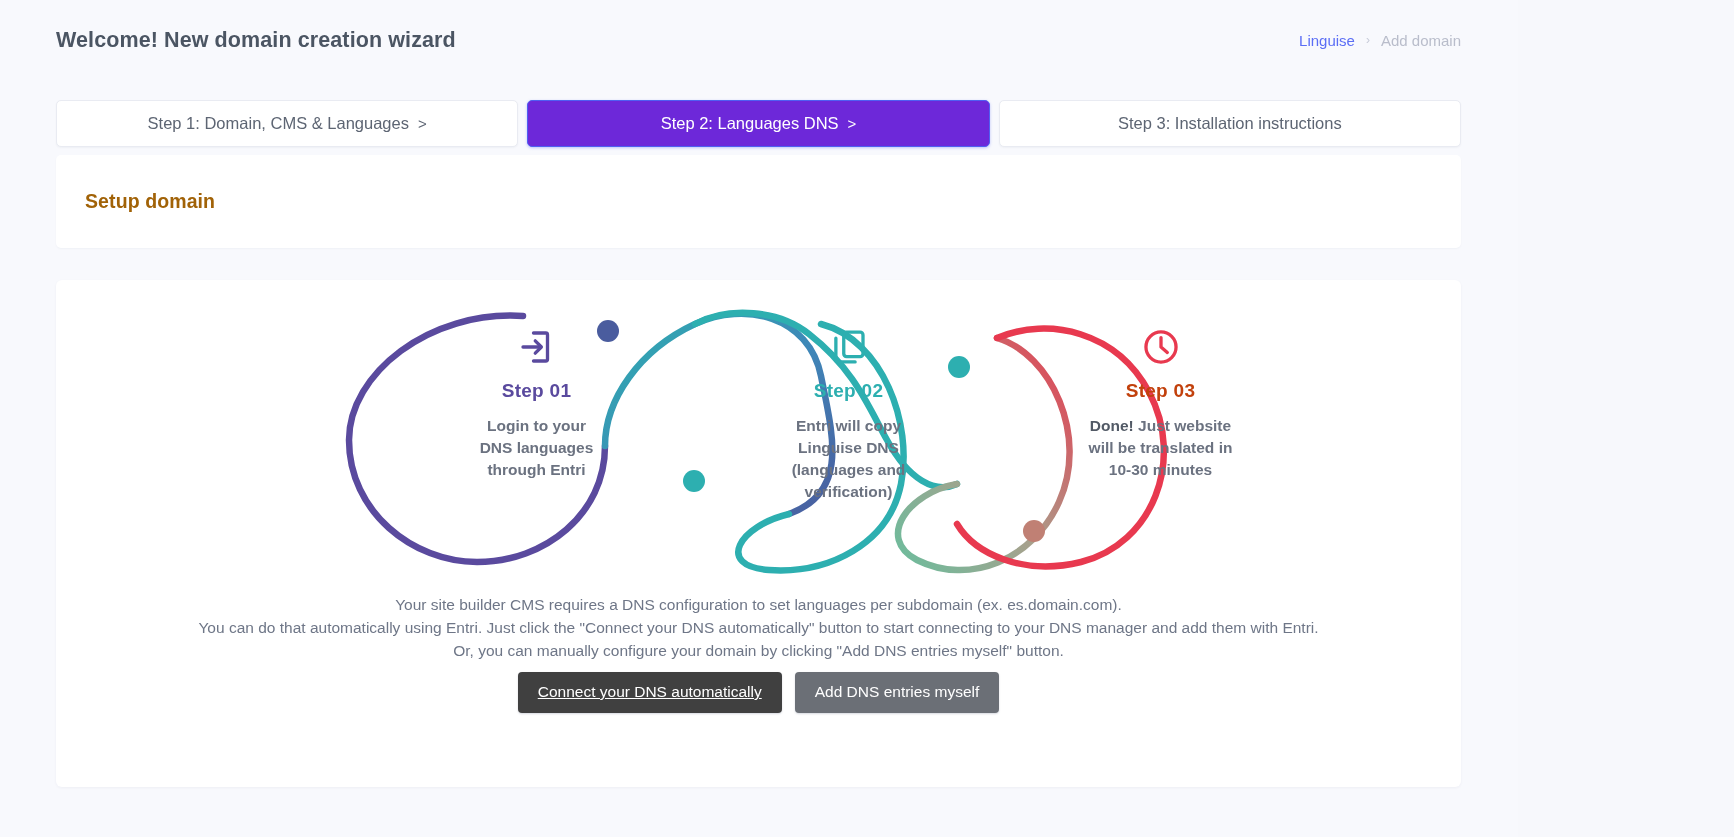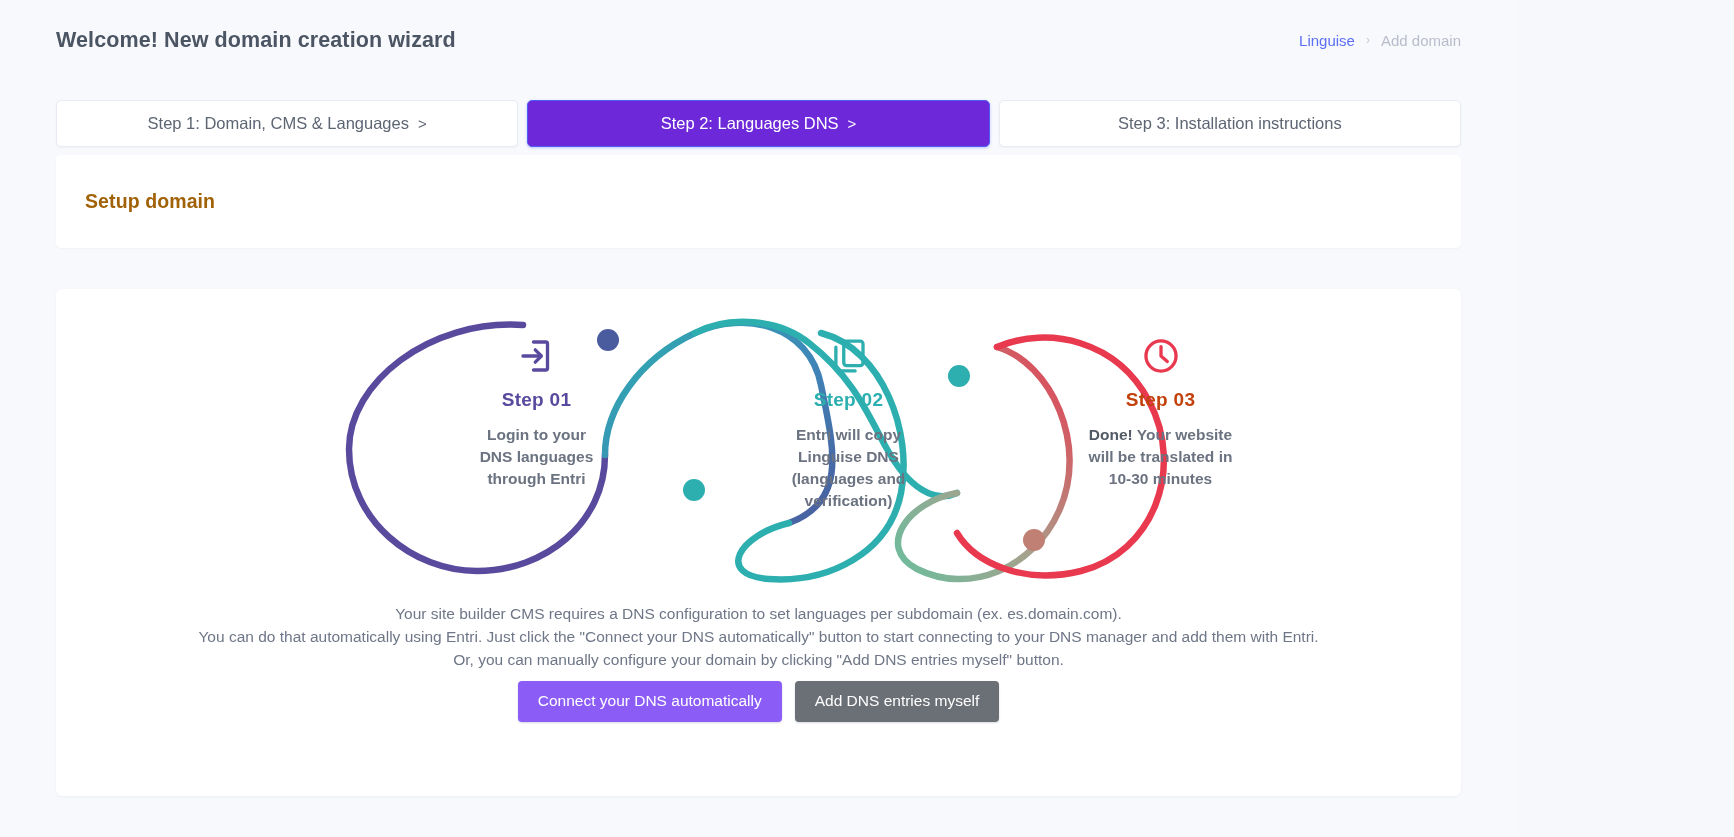--- a/index.html
+++ b/index.html
@@ -109,21 +109,21 @@
   .setup-title {
     font-size: 19.5px;
     font-weight: 600;
     color: #a16207;
     letter-spacing: 0.1px;
   }
 
   
   .main-card {
     position: absolute;
-    top: 289px;
+    top: 280px;
     left: 56px;
     right: 57px;
     height: 507px;
     background: #ffffff;
     border-radius: 6px;
     box-shadow: 0 1px 3px rgba(30,40,80,0.05);
     overflow: hidden;
   }
 
   .info-graphic {
@@ -187,21 +187,21 @@
     border: none;
     border-radius: 4px;
     font-size: 15.5px;
     font-family: "Liberation Sans", sans-serif;
     color: #ffffff;
     padding: 11px 20px;
     cursor: pointer;
     line-height: 1.2;
     box-shadow: 0 1px 2px rgba(30,40,80,0.18);
   }
-  .btn-primary { background: #8b5cf6; }
+  .btn-primary { background: #404040; text-decoration: underline; }
   .btn-secondary { background: #6b6f76; }
 </style>
 </head>
 <body>
 
 <div class="page">
 
   <div class="header">
     <div class="page-title">Welcome! New domain creation wizard</div>
     <div class="breadcrumb">
@@ -305,21 +305,21 @@
           <div>Entri will copy</div>
           <div>Linguise DNS</div>
           <div>(languages and</div>
           <div>verification)</div>
         </div>
       </div>
 
       <div class="ig-label" style="left:752px; top:92px;">
         <div class="ig-step-name" style="color:#c2410c;">Step 03</div>
         <div class="ig-step-desc">
-          <div><b>Done!</b><span id="s3rest"> Your website</span></div>
+          <div><b>Done!</b><span id="s3rest"> Just website</span></div>
           <div>will be translated in</div>
           <div>10-30 minutes</div>
         </div>
       </div>
     </div>
 
     <div class="desc">
       <div>Your site builder CMS requires a DNS configuration to set languages per subdomain (ex. es.domain.com).</div>
       <div>You can do that automatically using Entri. Just click the "Connect your DNS automatically" button to start connecting to your DNS manager and add them with Entri.</div>
       <div>Or, you can manually configure your domain by clicking "Add DNS entries myself" button.</div>

